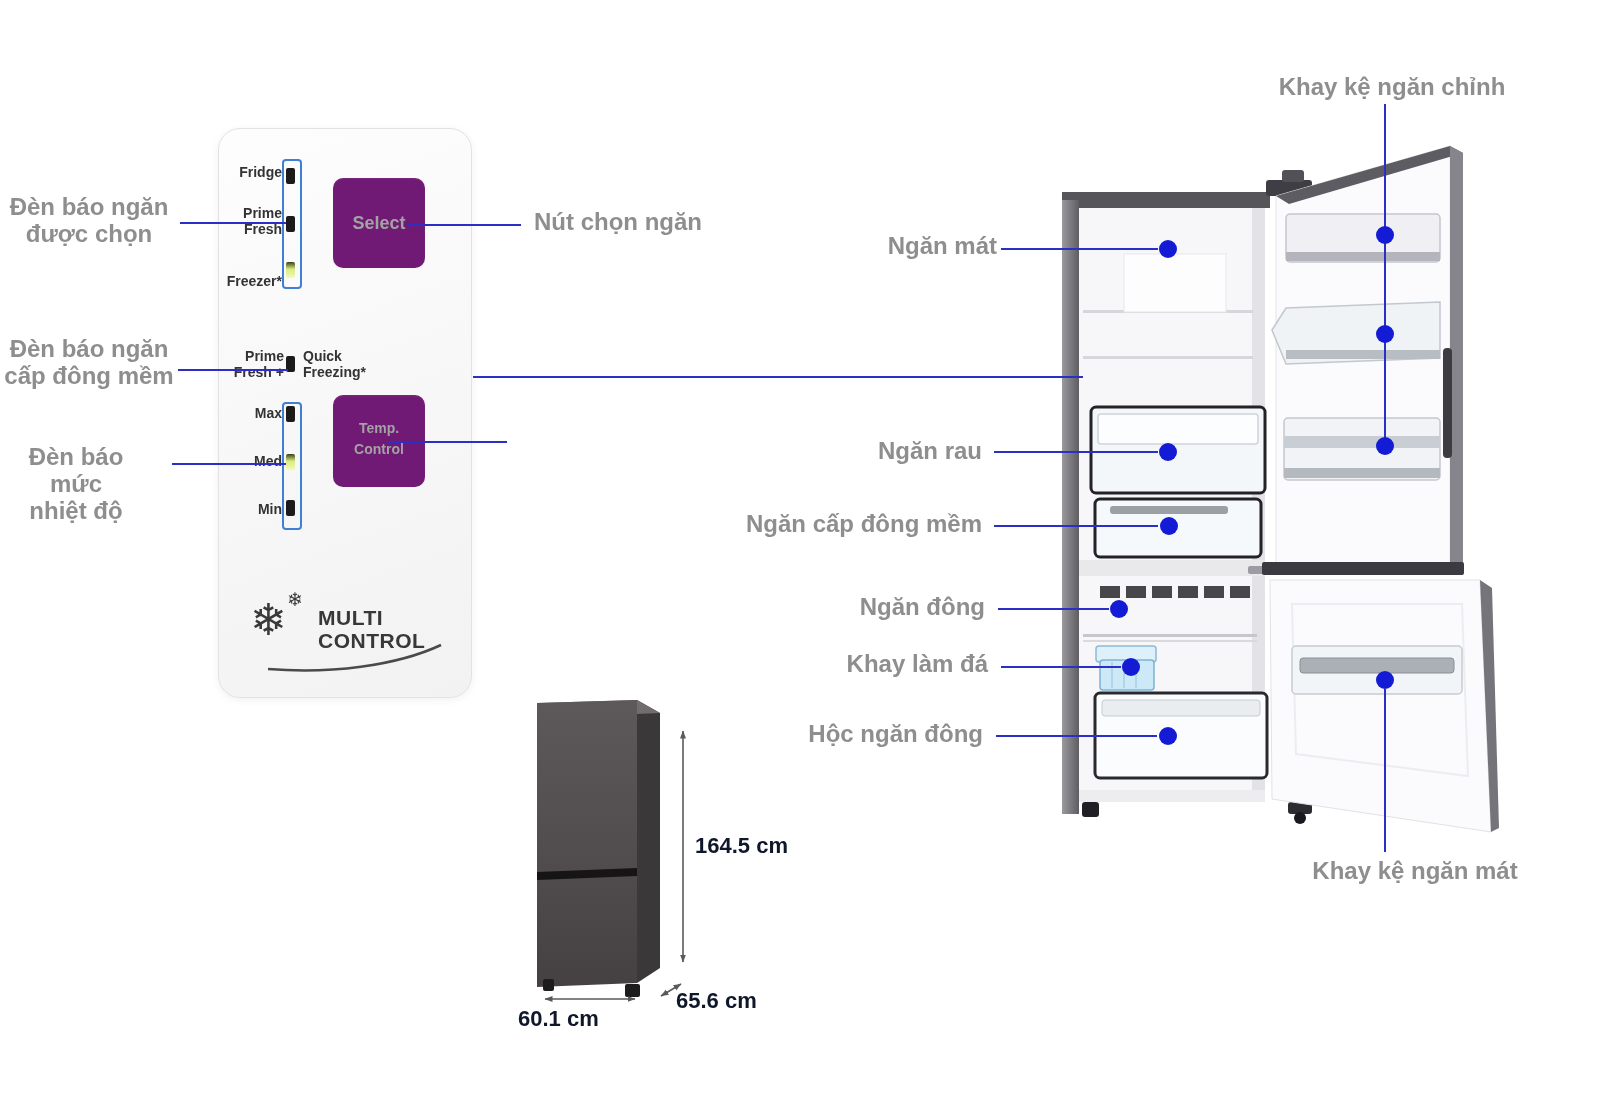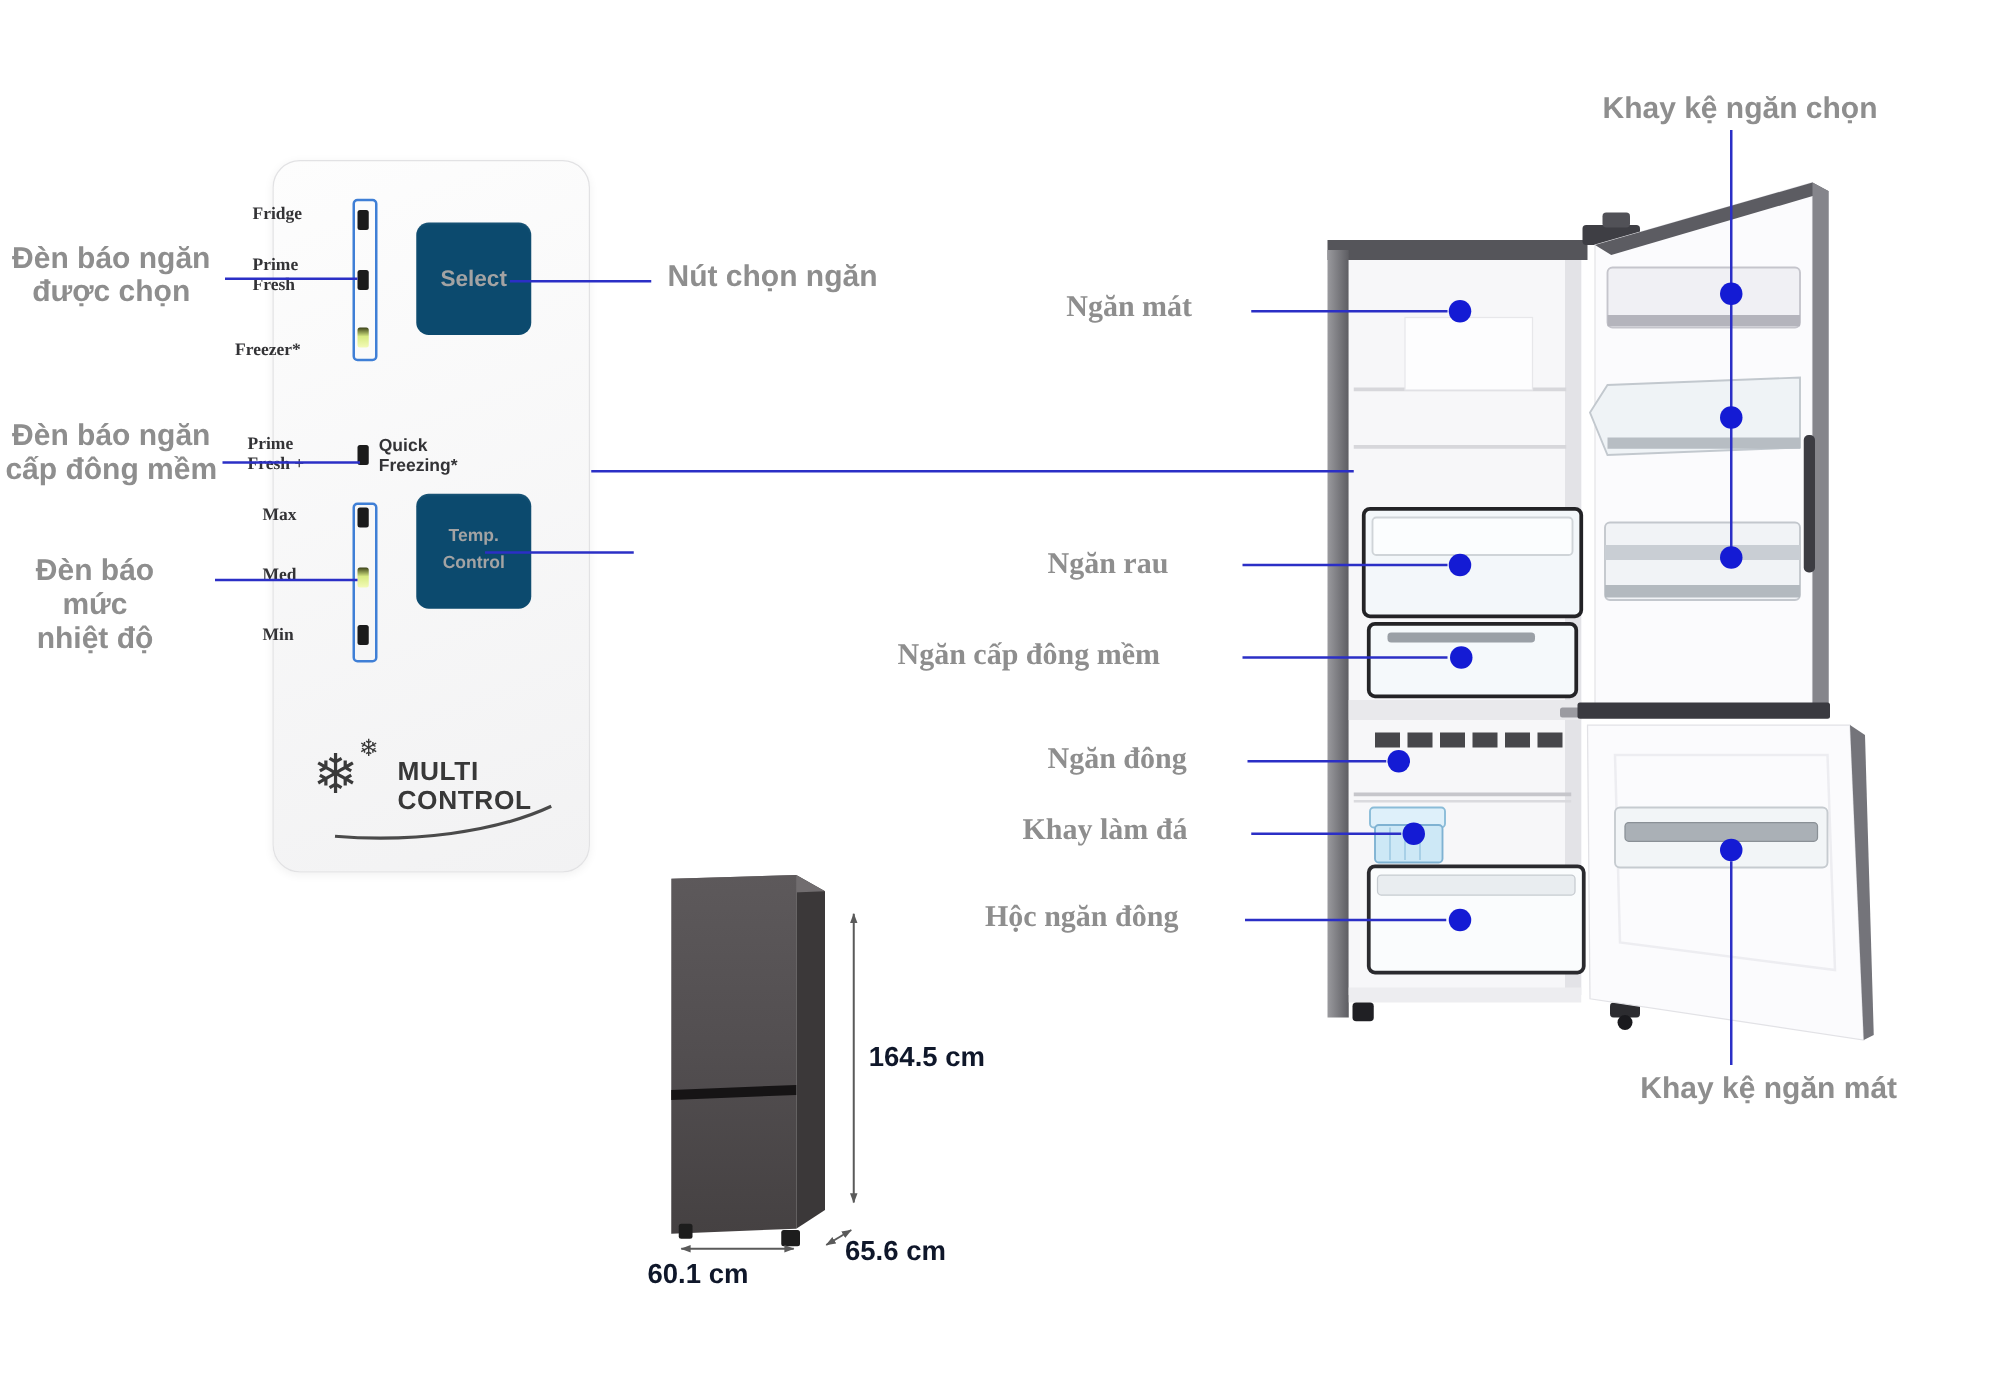--- a/index.html
+++ b/index.html
@@ -4,31 +4,31 @@
 <style>
   html,body { margin:0; padding:0; background:#ffffff; }
   .canvas {
     position:relative; width:1600px; height:1110px; background:#ffffff;
     font-family:"Liberation Sans", sans-serif; overflow:hidden;
   }
   .abs { position:absolute; }
   .glabel { font-weight:700; font-size:24px; color:#8e8e8e; line-height:1.12; }
   .glabel .ln { display:block; }
   .center { text-align:center; }
-  .right { text-align:left;font-family:Liberation Serif, serif; }
+  .right { text-align:right; }
   .dimtext { font-weight:700; font-size:22px; color:#0f172a; }
   .ptext { font-weight:700; font-size:14px; color:#333336; line-height:16px; }
   .panel {
     position:absolute; left:218px; top:128px; width:252px; height:568px;
     background:linear-gradient(160deg,#fdfdfd 0%,#f2f2f3 100%);
     border:1px solid #e2e2e4; border-radius:22px;
     box-shadow:0 2px 8px rgba(0,0,0,0.06);
   }
   .btn {
-    position:absolute; background:#0c4a6e; border-radius:10px;
+    position:absolute; background:#701a75; border-radius:10px;
     color:#a3a3a3; text-align:center; font-weight:700;
     box-shadow:inset 0 1px 2px rgba(255,255,255,0.08);
   }
   .led { position:absolute; width:9px; height:16px; background:#1b1b1b; border-radius:2px; }
   .led.on { background:linear-gradient(180deg,#3a4017 0%,#d8eb83 45%,#f3fab7 100%); }
   .fbox { position:absolute; border:2px solid #3f7fd6; border-radius:4px; }
   svg.overlay { position:absolute; left:0; top:0; pointer-events:none; }
   .logo-txt { font-weight:800; font-size:21px; color:#383838; letter-spacing:0.5px; line-height:23px; }
   .snow { color:#3a3a3a; }
   .brand { font-size:6px; color:#9a9a9a; letter-spacing:0.4px; }
@@ -107,21 +107,21 @@
     <span class="ln">nhiệt độ</span>
   </div>
   <div class="abs glabel" style="left:524px; top:209px; width:200px;margin-left:10px;">
     <span>Nút chọn ngăn</span>
   </div>
 
   <div class="abs glabel right" style="left:853px; top:233px; width:144px;">
     <span>Ngăn mát</span>
   </div>
   <div class="abs glabel center" style="left:1264px; top:74px; width:256px;">
-    <span>Khay kệ ngăn chọn</span>
+    <span>Khay kệ ngăn chỉnh</span>
   </div>
   <div class="abs glabel right" style="left:838px; top:438px; width:144px;">
     <span>Ngăn rau</span>
   </div>
   <div class="abs glabel right" style="left:718px; top:511px; width:264px;">
     <span>Ngăn cấp đông mềm</span>
   </div>
   <div class="abs glabel right" style="left:838px; top:594px; width:147px;">
     <span>Ngăn đông</span>
   </div>

